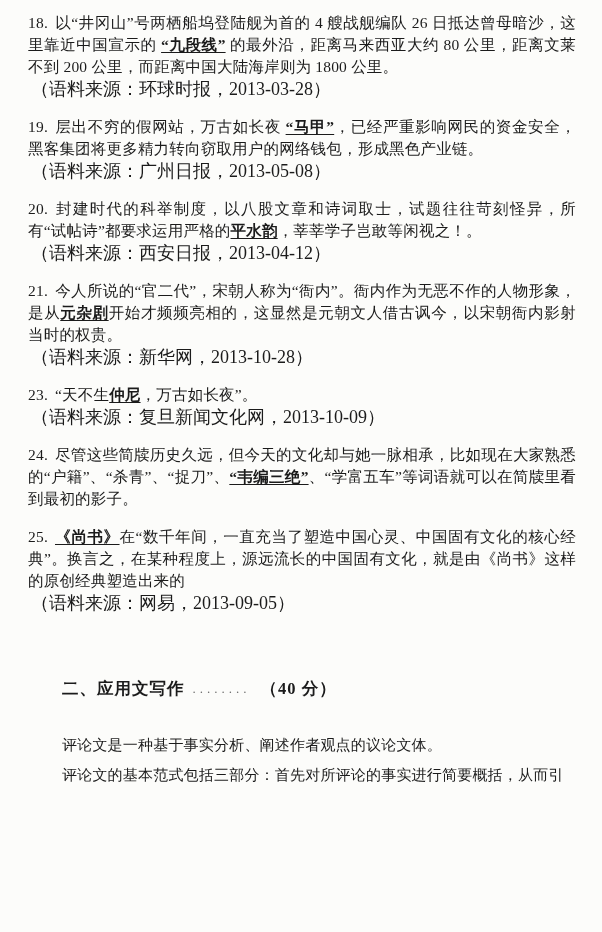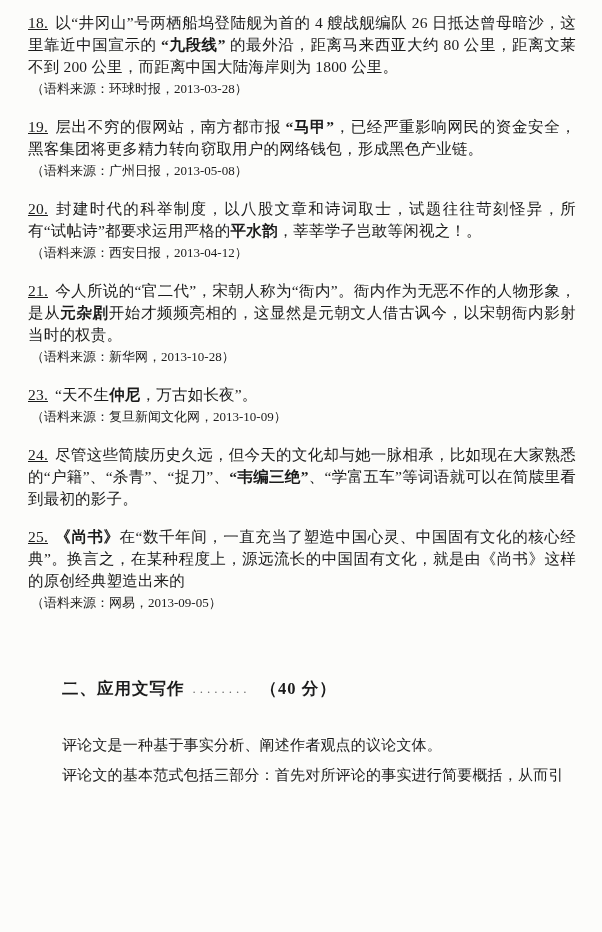--- a/index.html
+++ b/index.html
@@ -27,30 +27,30 @@
   .item-text {
     margin: 0;
     font-size: 15.5px;
     line-height: 22px;
     text-align: justify;
     letter-spacing: 0.2px;
   }
   .num {
     margin-right: 7px;
     white-space: nowrap;
-    text-decoration: underline;
   }
   .kw {
     font-weight: bold;
+    text-decoration: underline;
     text-underline-offset: 2px;
     margin-top: 16px;
   }
   .source {
     margin: 0;
-    font-size: 13px;
+    font-size: 18px;
     line-height: 22px;
     padding-left: 3px;
     font-family: Liberation Serif, serif;
   }
   .section {
     margin-top: 62px;
     padding-left: 34px;
   }
   .heading {
     margin: 8px 0 28px 0;
@@ -80,21 +80,21 @@
 
 <div class="page">
 
   <div class="passage-list">
   <div class="item">
     <p class="item-text"><span class="num">18.</span><span class="body"><span>以“井冈山”号两栖船坞登陆舰为首的 4 艘战舰编队 26 日抵达曾母暗沙，这里靠近中国宣示的 </span><span class="kw">“九段线”</span><span> 的最外沿，距离马来西亚大约 80 公里，距离文莱不到 200 公里，而距离中国大陆海岸则为 1800 公里。</span></span></p>
     <p class="source">（语料来源：环球时报，2013-03-28）</p>
   </div>
 
   <div class="item">
-    <p class="item-text"><span class="num">19.</span><span class="body"><span>层出不穷的假网站，南方都市报 </span><span class="kw">“马甲”</span><span>，已经严重影响网民的资金安全，黑客集团将更多精力转向窃取用户的网络钱包，形成黑色产业链。</span></span></p>
+    <p class="item-text"><span class="num">19.</span><span class="body"><span>层出不穷的假网站，万古如长夜 </span><span class="kw">“马甲”</span><span>，已经严重影响网民的资金安全，黑客集团将更多精力转向窃取用户的网络钱包，形成黑色产业链。</span></span></p>
     <p class="source">（语料来源：广州日报，2013-05-08）</p>
   </div>
 
   <div class="item">
     <p class="item-text"><span class="num">20.</span><span class="body"><span>封建时代的科举制度，以八股文章和诗词取士，试题往往苛刻怪异，所有“试帖诗”都要求运用严格的</span><span class="kw">平水韵</span><span>，莘莘学子岂敢等闲视之！。</span></span></p>
     <p class="source">（语料来源：西安日报，2013-04-12）</p>
   </div>
 
   <div class="item">
     <p class="item-text"><span class="num">21.</span><span class="body"><span>今人所说的“官二代”，宋朝人称为“衙内”。衙内作为无恶不作的人物形象，是从</span><span class="kw">元杂剧</span><span>开始才频频亮相的，这显然是元朝文人借古讽今，以宋朝衙内影射当时的权贵。</span></span></p>

